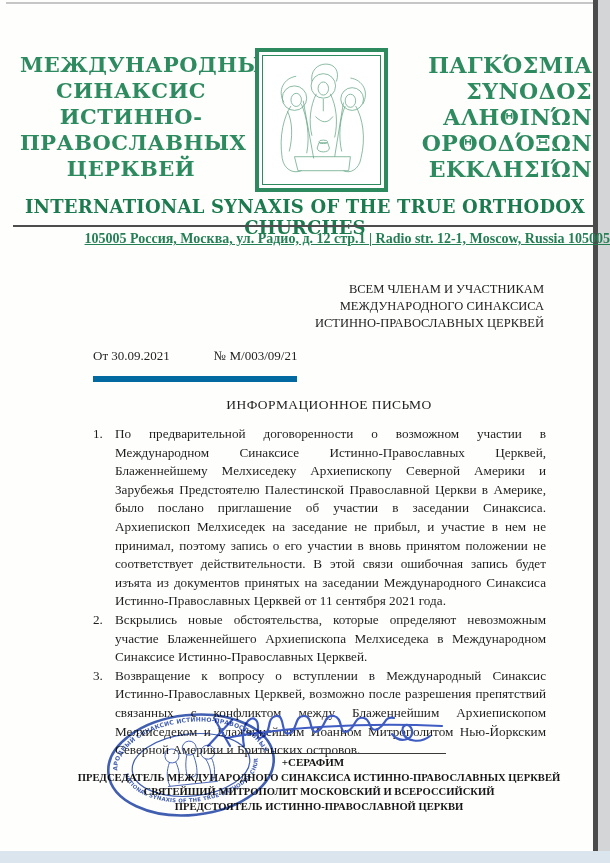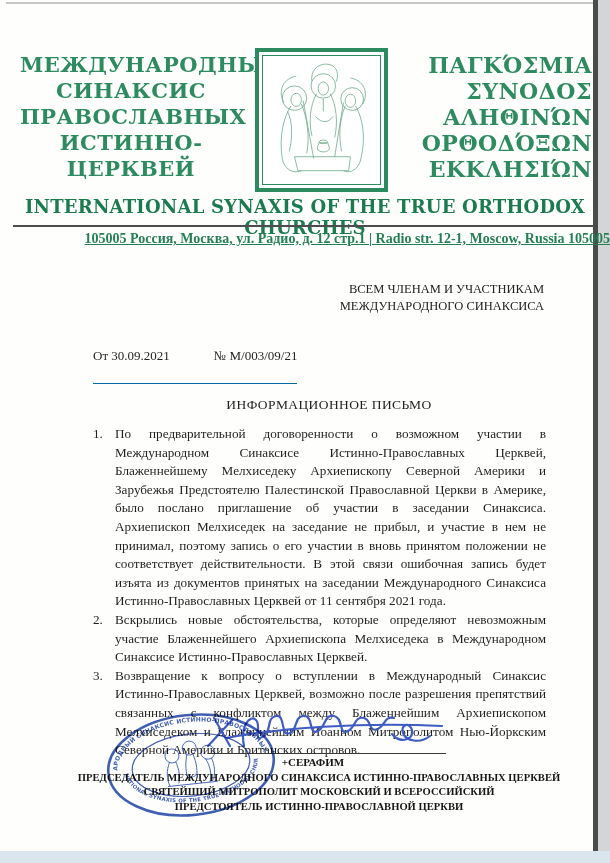--- a/index.html
+++ b/index.html
@@ -24,21 +24,21 @@
           font-family:"DejaVu Serif",serif;font-weight:bold;font-size:18px;color:#1b7a4e;letter-spacing:.2px;}
   .rule{position:absolute;top:225px;left:13px;width:580px;border-top:2px solid #4d4d4d;}
   .address{position:absolute;top:231px;left:0;width:100%;text-align:right;
            font-weight:bold;font-size:14px;color:#257f55;text-decoration:underline;}
 
   
   .recipient{position:absolute;top:281px;right:66px;text-align:right;font-size:12.5px;line-height:17px;color:#222;}
 
   
   .refline{position:absolute;top:348px;left:93px;font-size:13px;}
-  .ref-underlined{display:inline-block;border-bottom:1px solid #0369a1;padding-bottom:19px;}
+  .ref-underlined{display:inline-block;border-bottom:6px solid #0369a1;padding-bottom:12px;}
   .ref-gap{display:inline-block;width:44px;}
 
   
   .letter-title{position:absolute;top:397px;left:0;width:100%;text-align:center;
                 font-size:13.5px;letter-spacing:.4px;padding-left:24px;}
   .body-list{position:absolute;top:425px;left:93px;width:453px;}
   .body-item{display:flex;font-size:13.2px;line-height:18.6px;}
   .item-num{width:22px;flex:none;}
   .item-text{flex:1;text-align:justify;}
 
@@ -60,22 +60,22 @@
 <div class="page">
   <div class="edge-top"></div>
   <div class="edge-right-gray"></div>
   <div class="edge-right-dark"></div>
   <div class="edge-bottom"></div>
 
   <div class="header-row">
     <div class="org-ru">
       <div>МЕЖДУНАРОДНЫЙ</div>
       <div>СИНАКСИС</div>
+      <div>ИСТИННО-</div>
       <div>ПРАВОСЛАВНЫХ</div>
-      <div>ИСТИННО-</div>
       <div>ЦЕРКВЕЙ</div>
     </div>
     <div class="icon-box">
       <svg viewBox="0 0 135 148">
         <g stroke="#6aa98a" fill="none" stroke-width="0.9">
           <circle cx="36" cy="49" r="14"></circle>
           <circle cx="69" cy="35" r="14"></circle>
           <circle cx="102" cy="50" r="13"></circle>
           <ellipse cx="38" cy="51" rx="6" ry="7.5"></ellipse>
           <ellipse cx="69" cy="38" rx="6" ry="7.5"></ellipse>
@@ -109,20 +109,21 @@
     </div>
   </div>
 
   <div class="org-en">INTERNATIONAL SYNAXIS OF THE TRUE ORTHODOX CHURCHES</div>
   <div class="rule"></div>
   <div class="address">105005 Россия, Москва, ул. Радио, д. 12 стр.1 | Radio str. 12-1, Moscow, Russia 105005</div>
 
   <div class="recipient">
     <div>ВСЕМ ЧЛЕНАМ И УЧАСТНИКАМ</div>
     <div>МЕЖДУНАРОДНОГО СИНАКСИСА</div>
+    <div>ИСТИННО-ПРАВОСЛАВНЫХ ЦЕРКВЕЙ</div>
   </div>
 
   <div class="refline">
     <span class="ref-underlined">
       <span>От 30.09.2021</span><span class="ref-gap"></span><span>№ М/003/09/21</span>
     </span>
   </div>
 
   <div class="letter-title">ИНФОРМАЦИОННОЕ ПИСЬМО</div>
 

